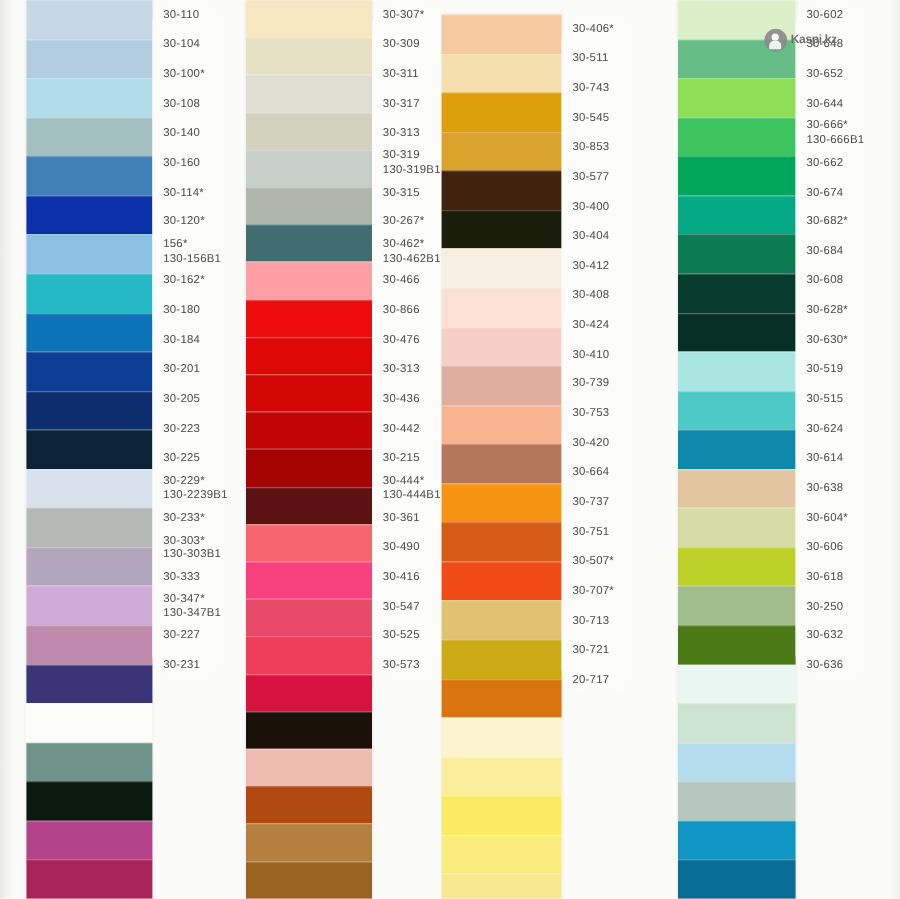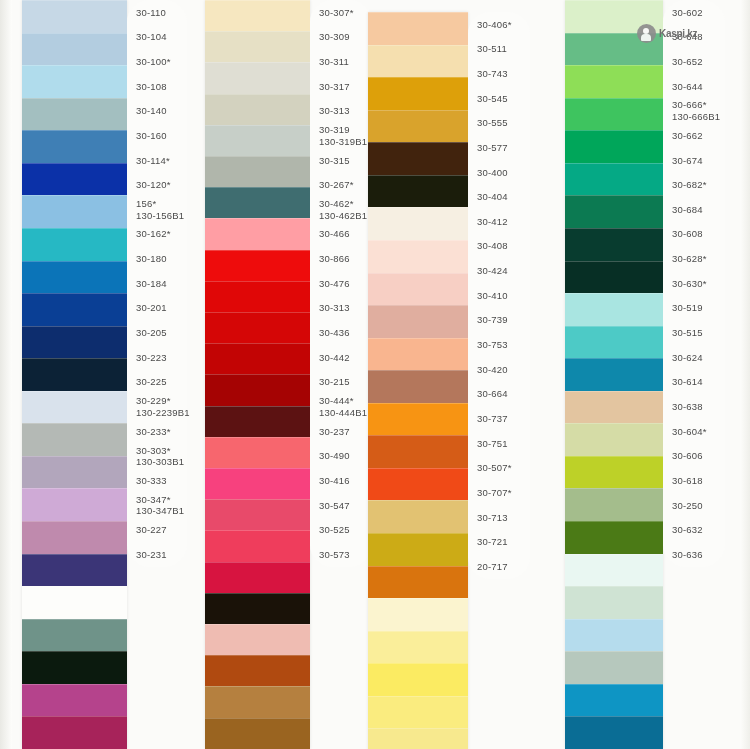--- a/index.html
+++ b/index.html
@@ -298,21 +298,21 @@
             <span class="l1">30-442</span>
           </div>
           <div class="label-cell">
             <span class="l1">30-215</span>
           </div>
           <div class="label-cell">
             <span class="l1">30-444*</span>
             <span class="l2">130-444B1</span>
           </div>
           <div class="label-cell">
-            <span class="l1">30-237</span>
+            <span class="l1">30-361</span>
           </div>
           <div class="label-cell">
             <span class="l1">30-490</span>
           </div>
           <div class="label-cell">
             <span class="l1">30-416</span>
           </div>
           <div class="label-cell">
             <span class="l1">30-547</span>
           </div>
@@ -357,21 +357,21 @@
           <div class="label-cell">
             <span class="l1">30-511</span>
           </div>
           <div class="label-cell">
             <span class="l1">30-743</span>
           </div>
           <div class="label-cell">
             <span class="l1">30-545</span>
           </div>
           <div class="label-cell">
-            <span class="l1">30-555</span>
+            <span class="l1">30-853</span>
           </div>
           <div class="label-cell">
             <span class="l1">30-577</span>
           </div>
           <div class="label-cell">
             <span class="l1">30-400</span>
           </div>
           <div class="label-cell">
             <span class="l1">30-404</span>
           </div>

